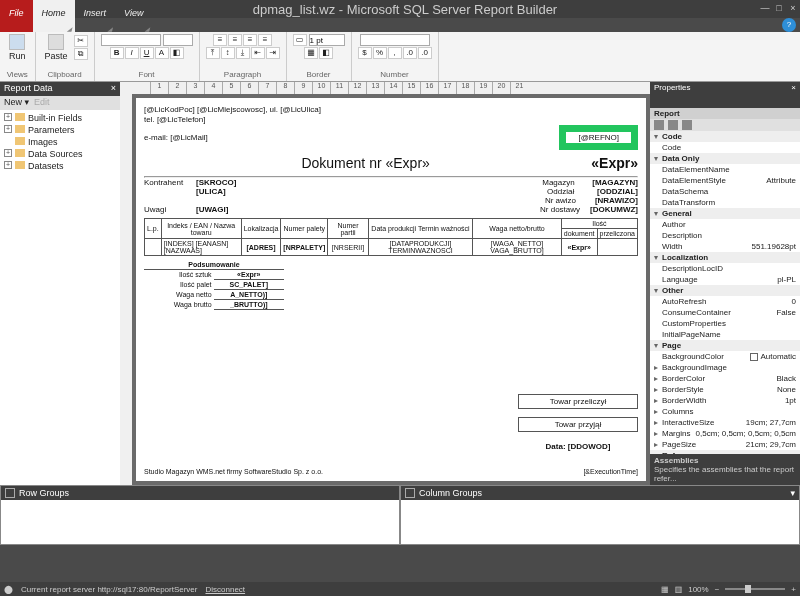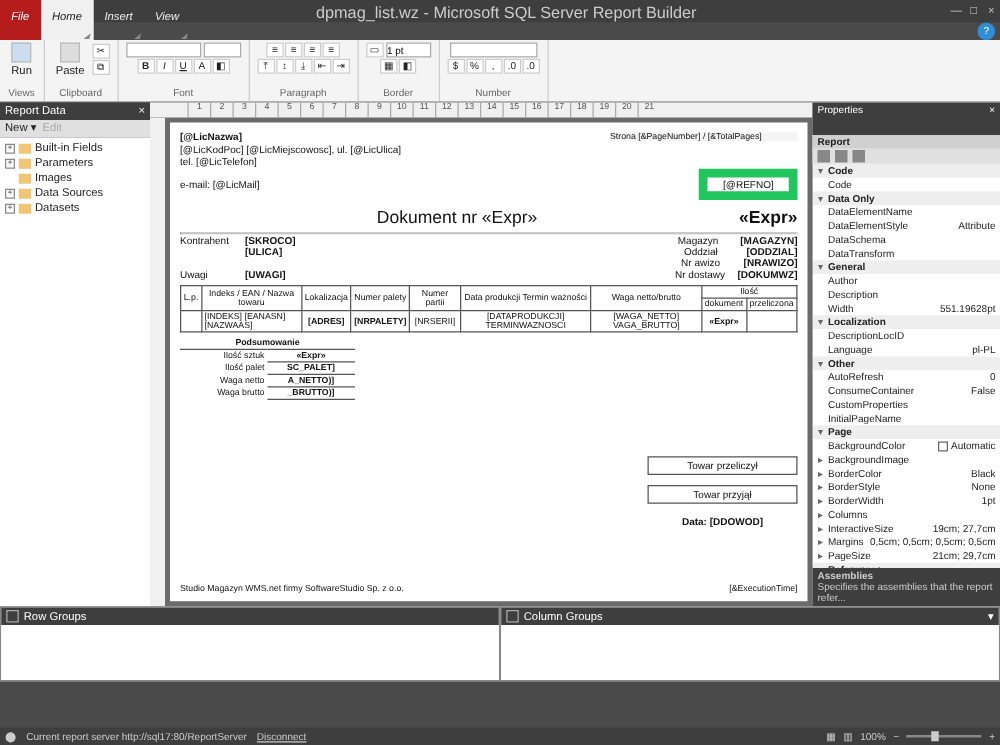--- a/index.html
+++ b/index.html
@@ -22,21 +22,21 @@
 .ribbon .bigbtn{display:flex;flex-direction:column;align-items:center;gap:1px;padding:0 3px}
 .ribbon .bigbtn .ic{width:16px;height:16px;background:#ddd;border:1px solid #bbb}
 .ribbon .smbtn{width:14px;height:12px;border:1px solid #ccc;background:#fff;font-size:8px;text-align:center;line-height:10px}
 .ribbon input.num{width:36px;height:12px;font-size:8px;border:1px solid #aaa}
 .ribbon .stack{display:flex;flex-direction:column;gap:1px}
 .main { display:flex; height:403px; }
 .left { width:120px; background:#701a75; display:flex; flex-direction:column; }
 .left .hd { background:#3e3e3e; color:#fff; height:14px; font-size:9px; padding:1px 4px; display:flex; justify-content:space-between;}
 .left .bar { height:14px; background:#e0e0e0; font-size:9px; padding:1px 4px; }
 .left .tree{padding:2px 4px;font-size:9px;color:#222;background:#fff;flex:1}
-.left .tree .it{display:flex;align-items:flex-end;gap:3px;padding:1px 0}
+.left .tree .it{display:flex;align-items:flex-start;gap:3px;padding:1px 0}
 .left .tree .sq{width:8px;height:8px;border:1px solid #888;text-align:center;line-height:6px;font-size:7px;color:#555}
 .left .tree .fo{width:10px;height:8px;background:#f0c674}
 .center { flex:1; background:#6a6a6a; display:flex; flex-direction:column; }
 .ruler { height:12px; background:#f0f0f0; display:flex; font-size:7px; color:#555; padding-left:30px; gap:0; white-space:nowrap}
 .ruler span{display:inline-block;width:18px;text-align:center;border-left:1px solid #aaa}
 .canvasWrap{flex:1;overflow:hidden;display:flex}
 .vruler{width:12px;background:#f0f0f0}
 .page{background:#fff;margin:4px;flex:1;padding:6px 8px;font-size:8px;color:#111;position:relative}
 .page .line{display:flex;gap:4px;align-items:center;margin:1px 0}
 .page .bold{font-weight:bold}
@@ -48,21 +48,21 @@
 .page .gridrow .lab{width:52px}
 .page .gridrow .val{font-weight:bold}
 .page .gridrow .lab2{width:50px;margin-left:auto}
 .page table{border-collapse:collapse;width:100%;font-size:7px;margin-top:4px}
 .page th,.page td{border:1px solid #555;padding:1px 2px;text-align:center}
 .page th{font-weight:normal}
 .page .sumtbl{width:140px;font-size:7px;margin-top:4px}
 .page .sumtbl tr td:first-child{text-align:right;border:none}
 .page .sumtbl tr td:last-child{font-weight:bold;border:none;border-bottom:1px solid #555}
 .page .sumtbl .hdr td{font-weight:bold;border:none}
-.page .sidebtns{position:absolute;right:8px;top:267px;width:120px;display:flex;flex-direction:column;gap:8px}
+.page .sidebtns{position:absolute;right:8px;top:296px;width:120px;display:flex;flex-direction:column;gap:8px}
 .page .sidebtns .btn{border:1px solid #555;text-align:center;padding:2px;font-size:8px}
 .page .footer{position:absolute;bottom:6px;left:8px;right:8px;display:flex;justify-content:space-between;font-size:7px}
 .right { width:150px; background:#f4f4f4; display:flex; flex-direction:column; font-size:8px;}
 .right .hd{background:#3e3e3e;color:#fff;height:26px;padding:1px 4px;display:flex;justify-content:space-between}
 .right .sec{background:#d0d0d0;padding:1px 4px;font-weight:bold}
 .right .pbar{background:#e0e0e0;padding:1px 4px;display:flex;gap:4px}
 .right .pbar .ic{width:10px;height:10px;background:#888}
 .right .list{flex:1;overflow:auto;background:#fff}
 .right .row{display:flex;padding:0 4px;line-height:11px}
 .right .row .k{flex:1;color:#222}
@@ -249,24 +249,20 @@
         <span>17</span>
         <span>18</span>
         <span>19</span>
         <span>20</span>
         <span>21</span>
       </div>
     <div class="canvasWrap">
       <div class="vruler"></div>
       <div class="page">
         <div class="line">
-            <span class="bold">[@LicNazwa]</span>
-            <span class="right" style="font-size:7px">Strona [&amp;PageNumber] / [&amp;TotalPages]</span>
-          </div>
-        <div class="line">
             <span>[@LicKodPoc] [@LicMiejscowosc], ul. [@LicUlica]</span>
           </div>
         <div class="line">
             <span>tel. [@LicTelefon]</span>
           </div>
         <div class="line">
             <span>e-mail: [@LicMail]</span>
             <span class="boxr">[@REFNO]</span>
           </div>
         <div class="line">

